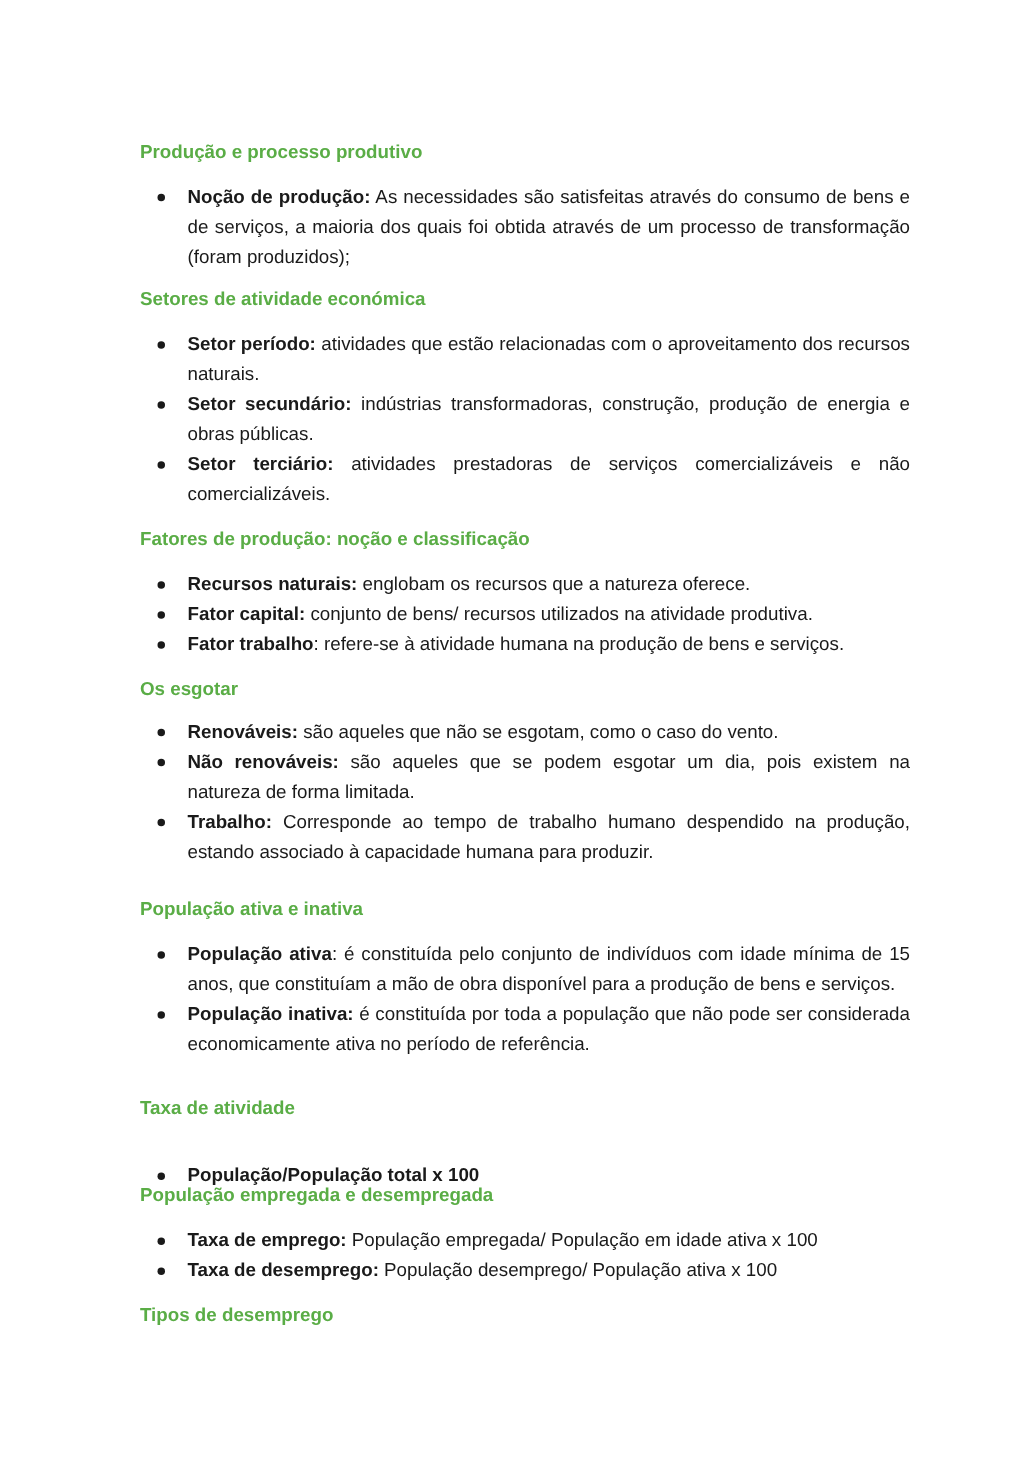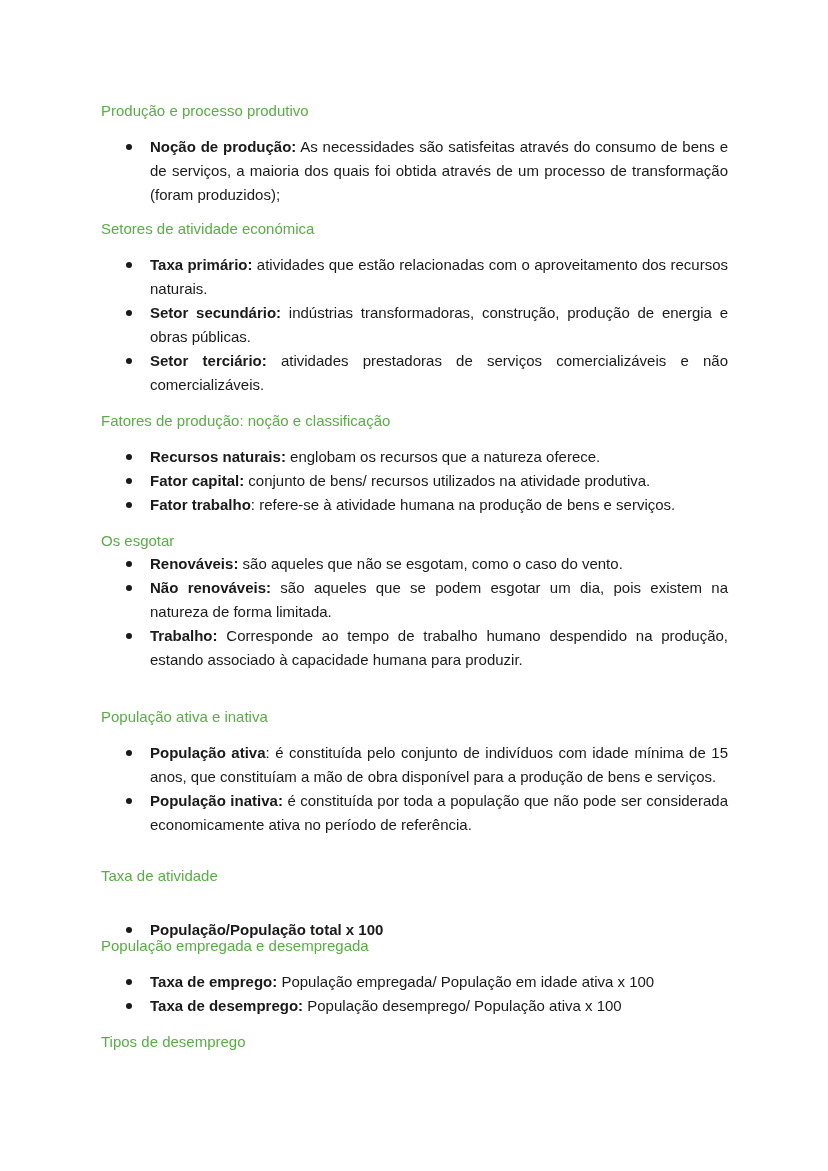--- a/index.html
+++ b/index.html
@@ -16,24 +16,24 @@
       color: #1a1a1a;
     }
     .page {
       position: absolute;
       left: 100px;
       top: 100px;
       width: 628px;
     }
     .section-heading {
       color: #5aad46;
-      font-weight: normal;
+      font-weight: bold;
       font-size: 15px;
       line-height: 20px;
-      margin: 1px;
+      margin: 12px;
       padding: 0;
     }
     .bullet-list {
       list-style: none;
       margin: 0;
       padding: 0;
     }
     .bullet-item {
       position: relative;
       padding-left: 50px;
@@ -68,21 +68,21 @@
         <span class="term">Noção de produção:</span><span> As necessidades são satisfeitas através do consumo de bens e de serviços, a maioria dos quais foi obtida através de um processo de transformação (foram produzidos);</span>
       </li>
     </ul>
   </div>
 
   <div class="sec" style="top:118px;">
     <h2 class="section-heading">Setores de atividade económica</h2>
     <ul class="bullet-list" style="margin-top:14px;">
       <li class="bullet-item">
         <span class="bullet-dot"></span>
-        <span class="term">Taxa primário:</span><span> atividades que estão relacionadas com o aproveitamento dos recursos naturais.</span>
+        <span class="term">Setor período:</span><span> atividades que estão relacionadas com o aproveitamento dos recursos naturais.</span>
       </li>
       <li class="bullet-item">
         <span class="bullet-dot"></span>
         <span class="term">Setor secundário:</span><span> indústrias transformadoras, construção, produção de energia e obras públicas.</span>
       </li>
       <li class="bullet-item">
         <span class="bullet-dot"></span>
         <span class="term">Setor terciário:</span><span> atividades prestadoras de serviços comercializáveis e não comercializáveis.</span>
       </li>
     </ul>

